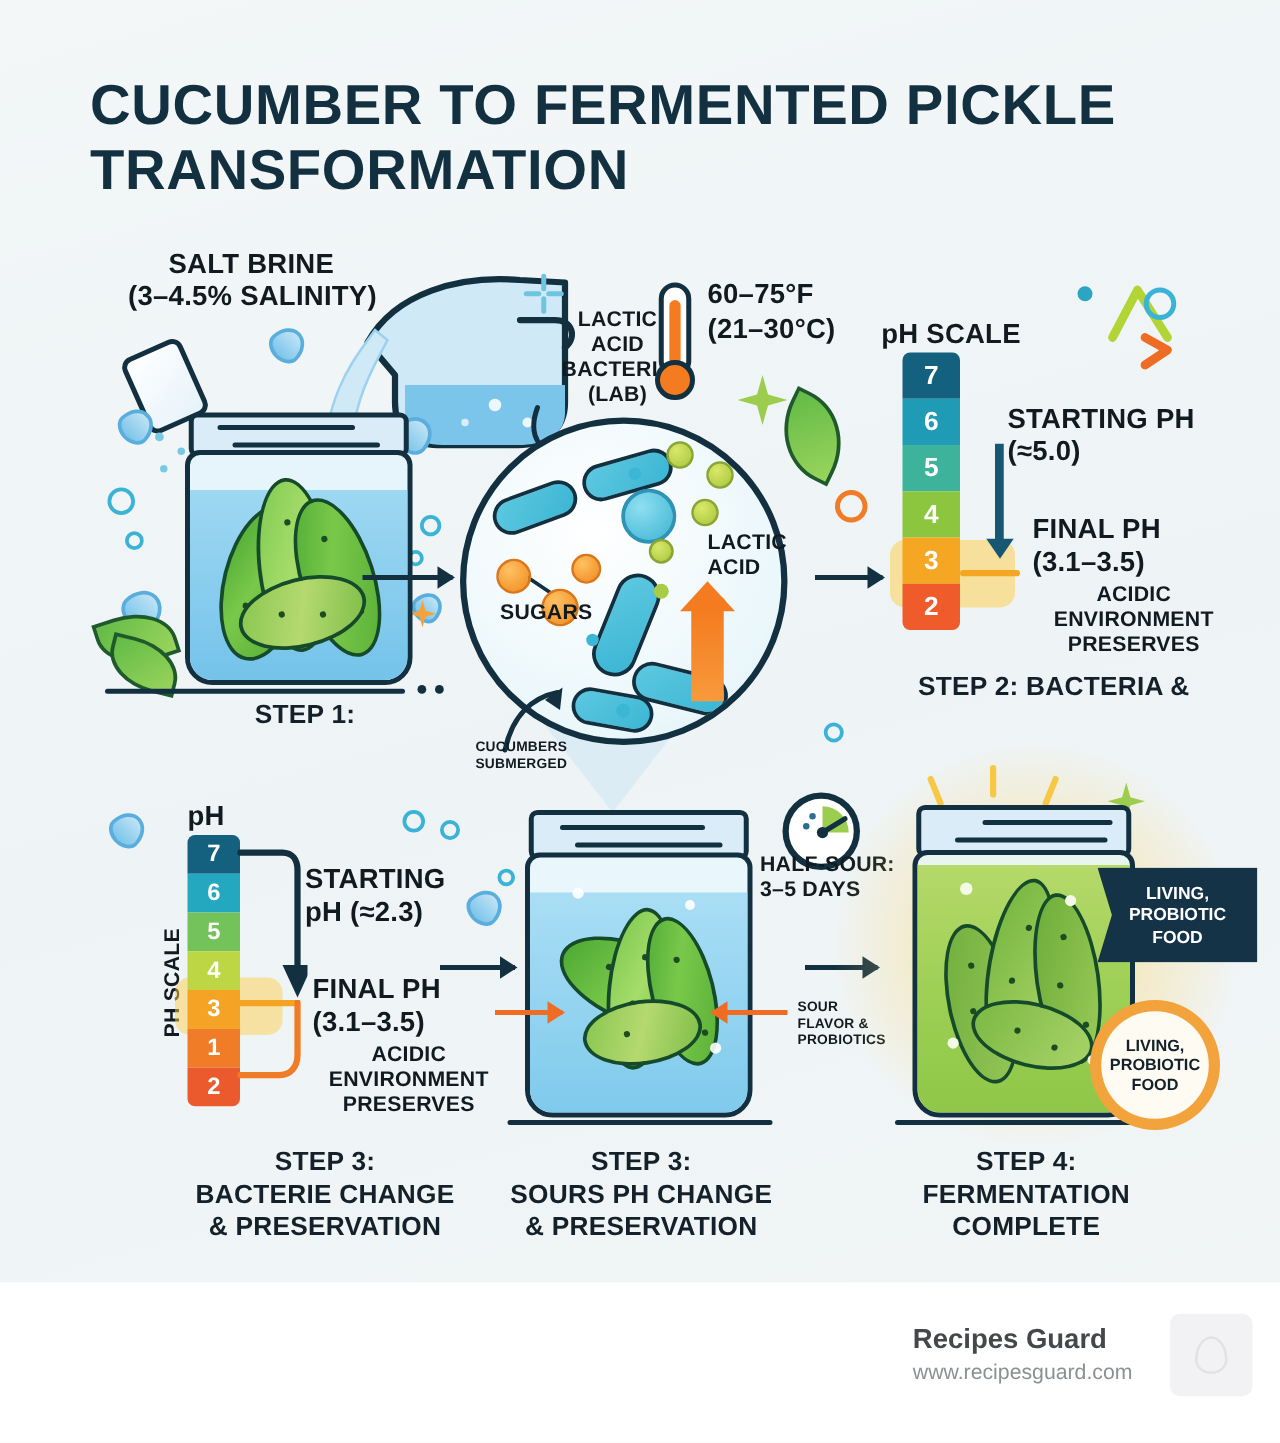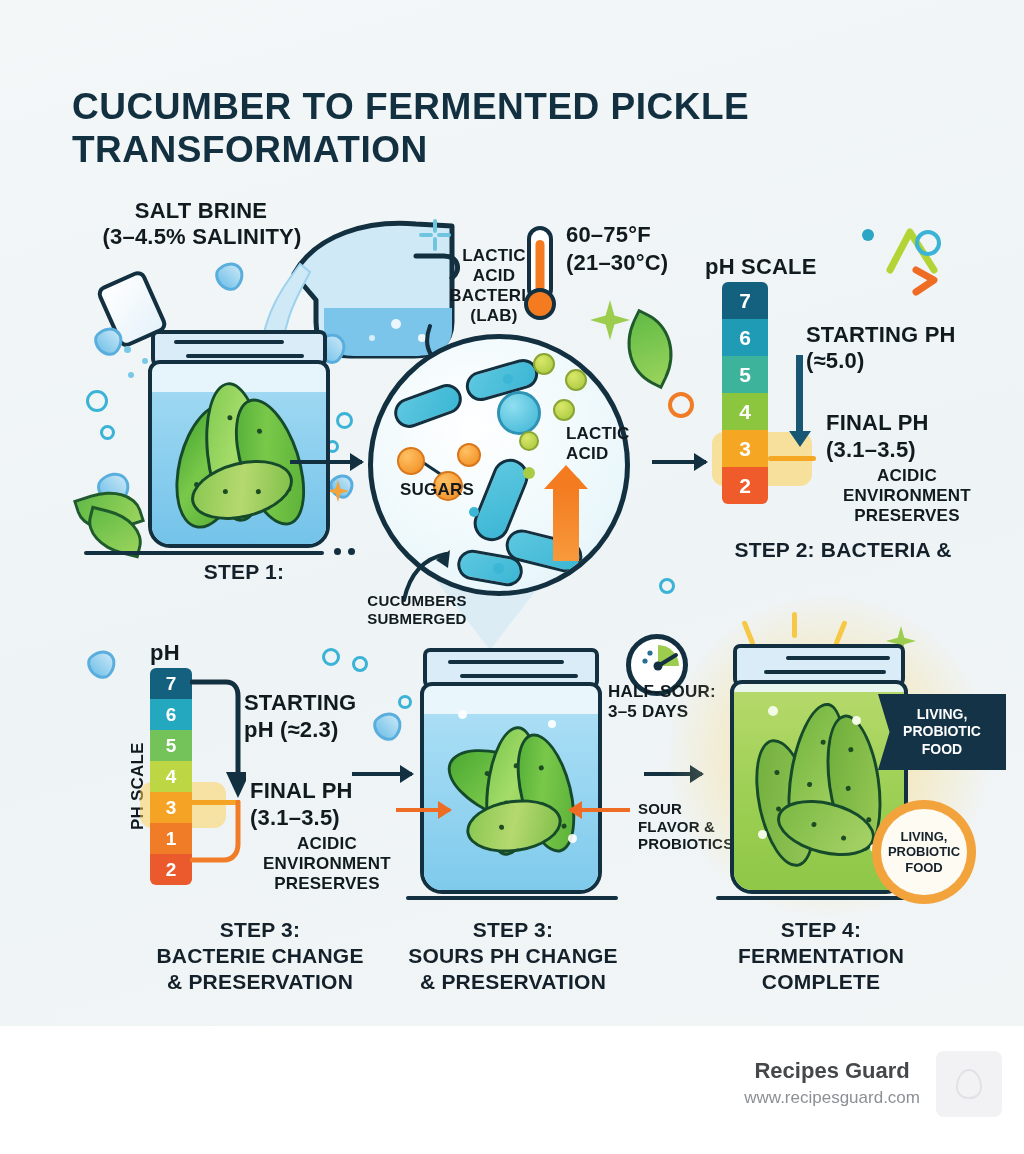--- a/index.html
+++ b/index.html
@@ -22,38 +22,37 @@
   }
   .footerband {
     position: absolute; left: 0; top: 1026px;
     width: 1024px; height: 128px;
     background: #ffffff;
   }
 
   
   .title {
     position: absolute; left: 72px; top: 58px; width: 890px;
-    font-size: 37px; font-weight: bold; letter-spacing: 0.5px;
+    font-size: 45px; font-weight: bold; letter-spacing: 0.5px;
     color: #123040; line-height: 1.16;
     text-transform: uppercase;
     font-family: "Liberation Sans Narrow", "Liberation Sans", sans-serif;
-    margin-top: 28px;
   }
 
   
   .lbl {
     position: absolute;
     color: #111b1f;
     font-weight: bold;
     line-height: 1.18;
     text-transform: uppercase;
     letter-spacing: 0.2px;
   }
   .lbl.cap  { font-size: 21px; color:#14212a; text-align:center; }
-  .lbl.sm   { font-size: 15px; }
+  .lbl.sm   { font-size: 11px; }
   .lbl.md   { font-size: 17px; }
   .lbl.lg   { font-size: 22px; }
   .center   { text-align: center; }
 
   
   .jar { position: absolute; }
   .jar .neck {
     position: absolute; left: 50%; transform: translateX(-50%);
     border: 4px solid #123040; border-radius: 7px;
     background: #d9ecf7;
@@ -242,22 +241,22 @@
     background: #fff;
   }
   .glow {
     position: absolute; border-radius: 50%;
     background: radial-gradient(circle, rgba(250,205,80,0.55) 0%, rgba(250,215,110,0.28) 45%, rgba(250,220,130,0) 72%);
   }
   .ray { position: absolute; background: #f7c846; border-radius: 3px; }
 
   
   .brand {
-    position: absolute; right: 104px; top: 1058px;
-    text-align: center;
+    position: absolute; right: 118px; top: 1058px;
+    text-align: left;
   }
   .brand .name { font-size: 22px; font-weight: bold; color: #44484b; }
   .brand .url  { font-size: 17px; color: #8c9094; margin-top: 4px; }
   .brandbox {
     position: absolute; right: 22px; top: 1051px;
     width: 66px; height: 66px; border-radius: 8px; background: #f2f2f4;
   }
   .brandbox .glyph {
     position:absolute; left:50%; top:50%; transform:translate(-50%,-50%);
     width: 26px; height: 30px; border: 2px solid #e2e2e6;

